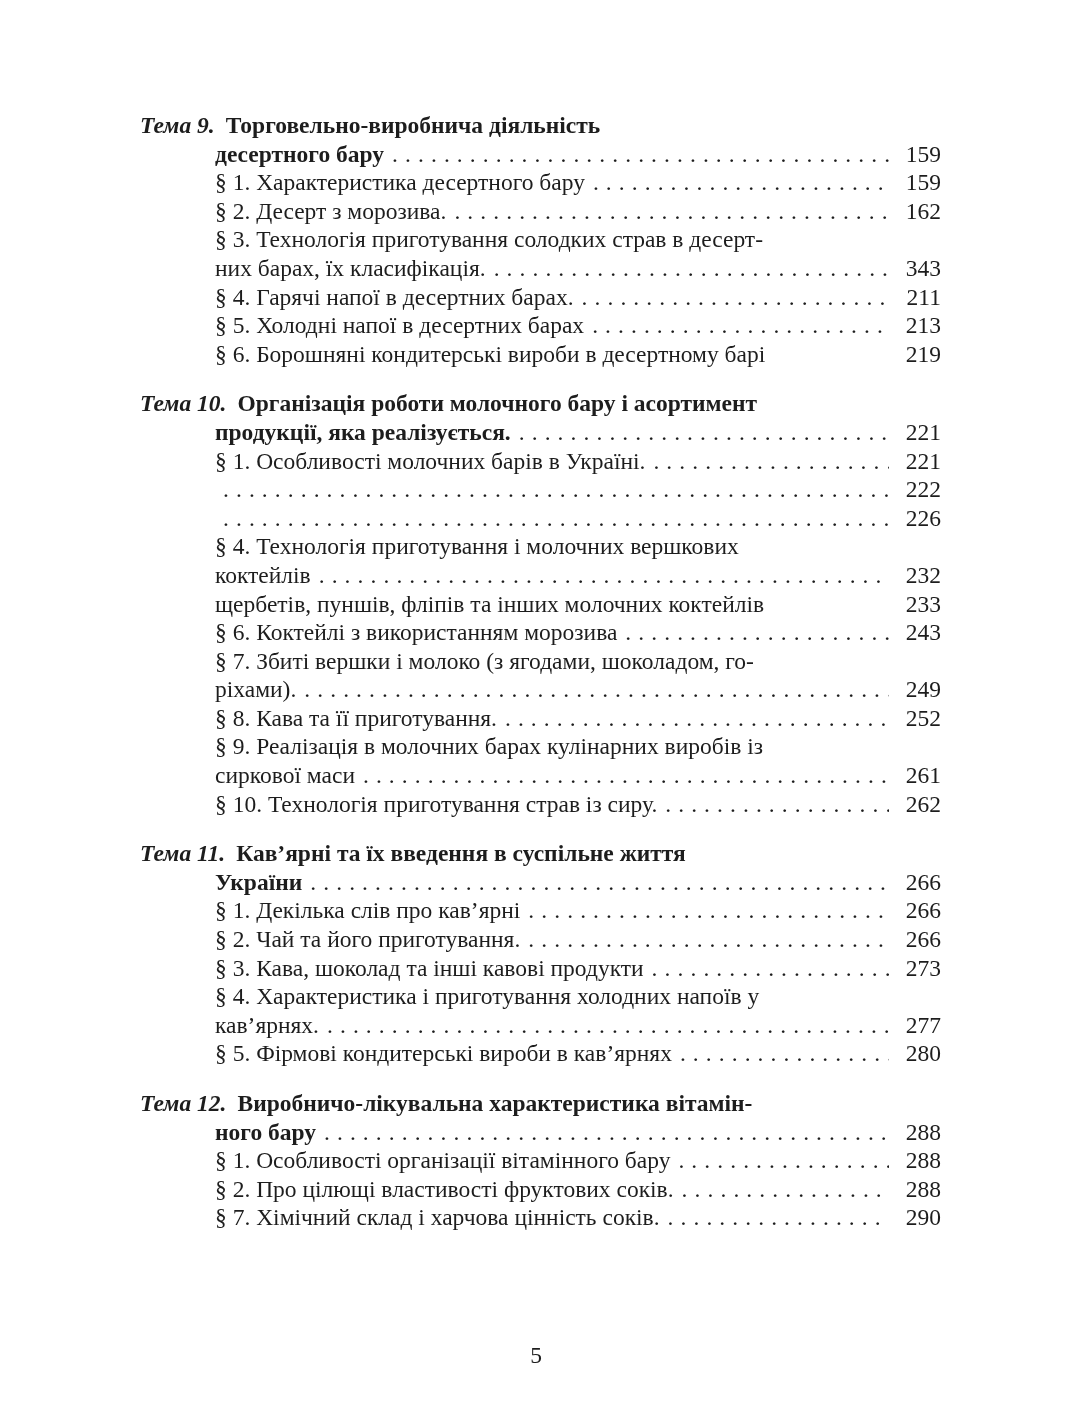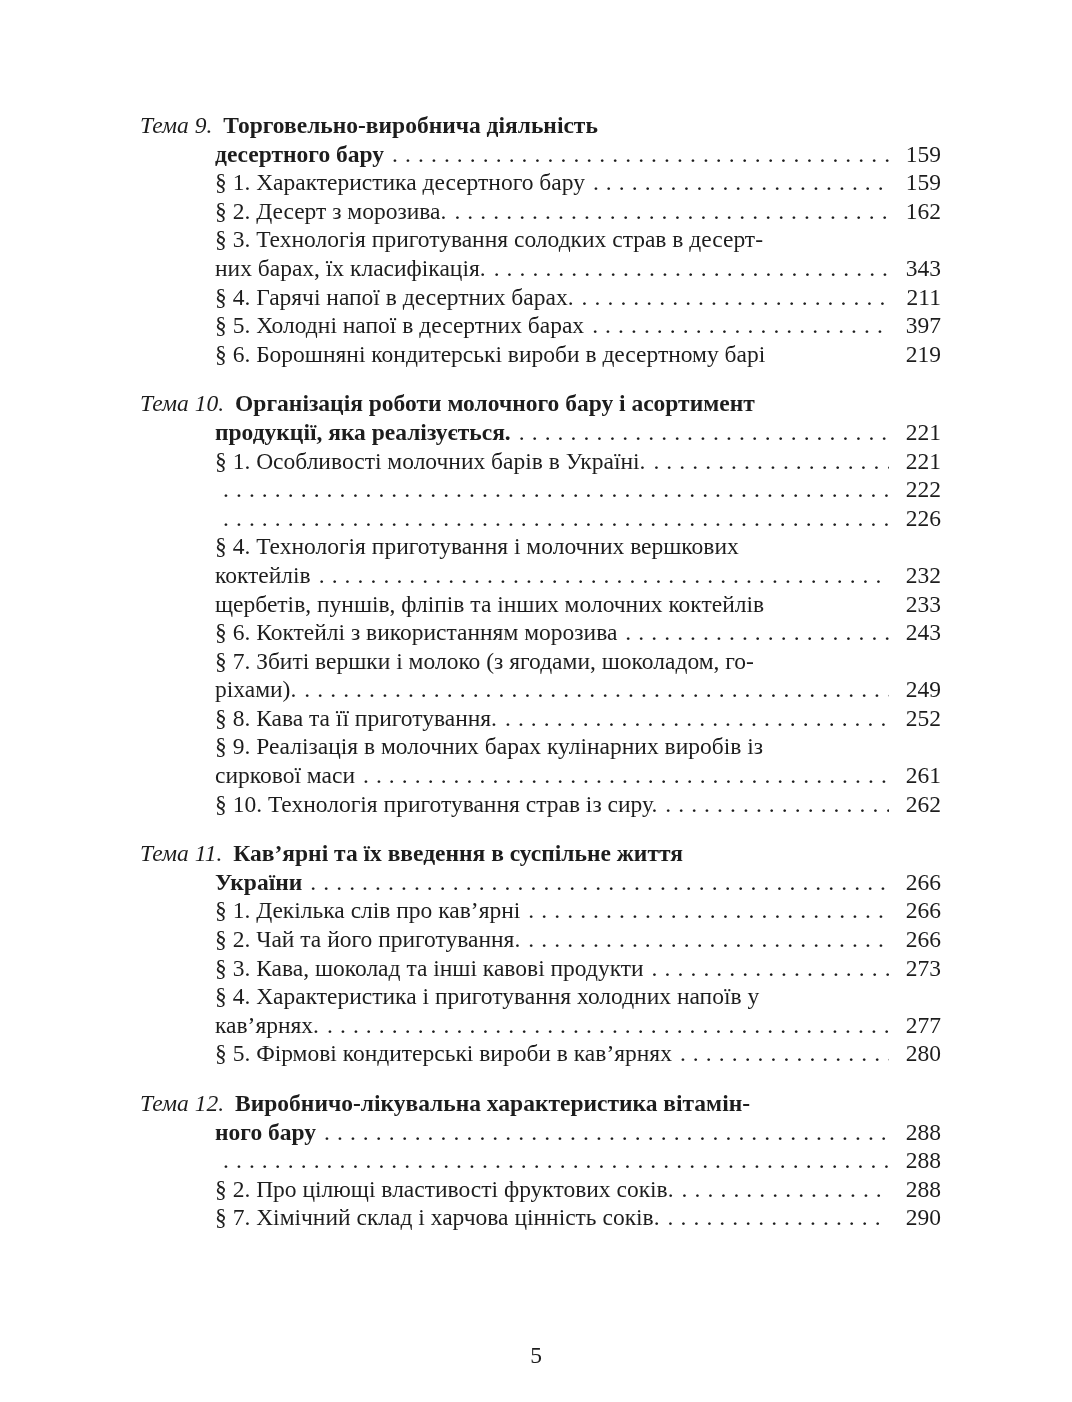--- a/index.html
+++ b/index.html
@@ -28,21 +28,21 @@
   .section { margin-top: 21px; }
   .section:first-child { margin-top: 0; }
   .row {
     display: flex;
     align-items: baseline;
     white-space: nowrap;
   }
   .row.indent { padding-left: 75px; }
   .topic-label {
     font-style: italic;
-    font-weight: normal;
+    font-weight: bold;
     margin-right: 11px;
     flex: none;
   }
   .topic-title { font-weight: bold; flex: none; }
   .entry-text { flex: none; }
   .entries { }
   .leader {
     flex: 1 1 auto;
     overflow: hidden;
     white-space: nowrap;
@@ -104,21 +104,21 @@
           <span class="pagenum">343</span>
         </div>
         <div class="row indent">
           <span class="entry-text">§ 4. Гарячі напої в десертних барах.</span>
           <span class="leader"></span>
           <span class="pagenum">211</span>
         </div>
         <div class="row indent">
           <span class="entry-text">§ 5. Холодні напої в десертних барах</span>
           <span class="leader"></span>
-          <span class="pagenum">397</span>
+          <span class="pagenum">213</span>
         </div>
         <div class="row indent">
           <span class="entry-text">§ 6. Борошняні кондитерські вироби в десертному барі</span>
           <span class="leader nodots"></span>
           <span class="pagenum">219</span>
         </div>
       </div>
     </div>
     <div class="section">
       <div class="row">
@@ -236,20 +236,21 @@
         <span class="topic-label">Тема 12.</span>
         <span class="topic-title entry-text">Виробничо-лікувальна характеристика вітамін-</span>
       </div>
       <div class="row indent">
         <span class="topic-title entry-text">ного бару</span>
         <span class="leader"></span>
         <span class="pagenum">288</span>
       </div>
       <div class="entries">
         <div class="row indent">
+          <span class="entry-text">§ 1. Особливості організації вітамінного бару</span>
           <span class="leader"></span>
           <span class="pagenum">288</span>
         </div>
         <div class="row indent">
           <span class="entry-text">§ 2. Про цілющі властивості фруктових соків.</span>
           <span class="leader"></span>
           <span class="pagenum">288</span>
         </div>
         <div class="row indent">
           <span class="entry-text">§ 7. Хімічний склад і харчова цінність соків.</span>

